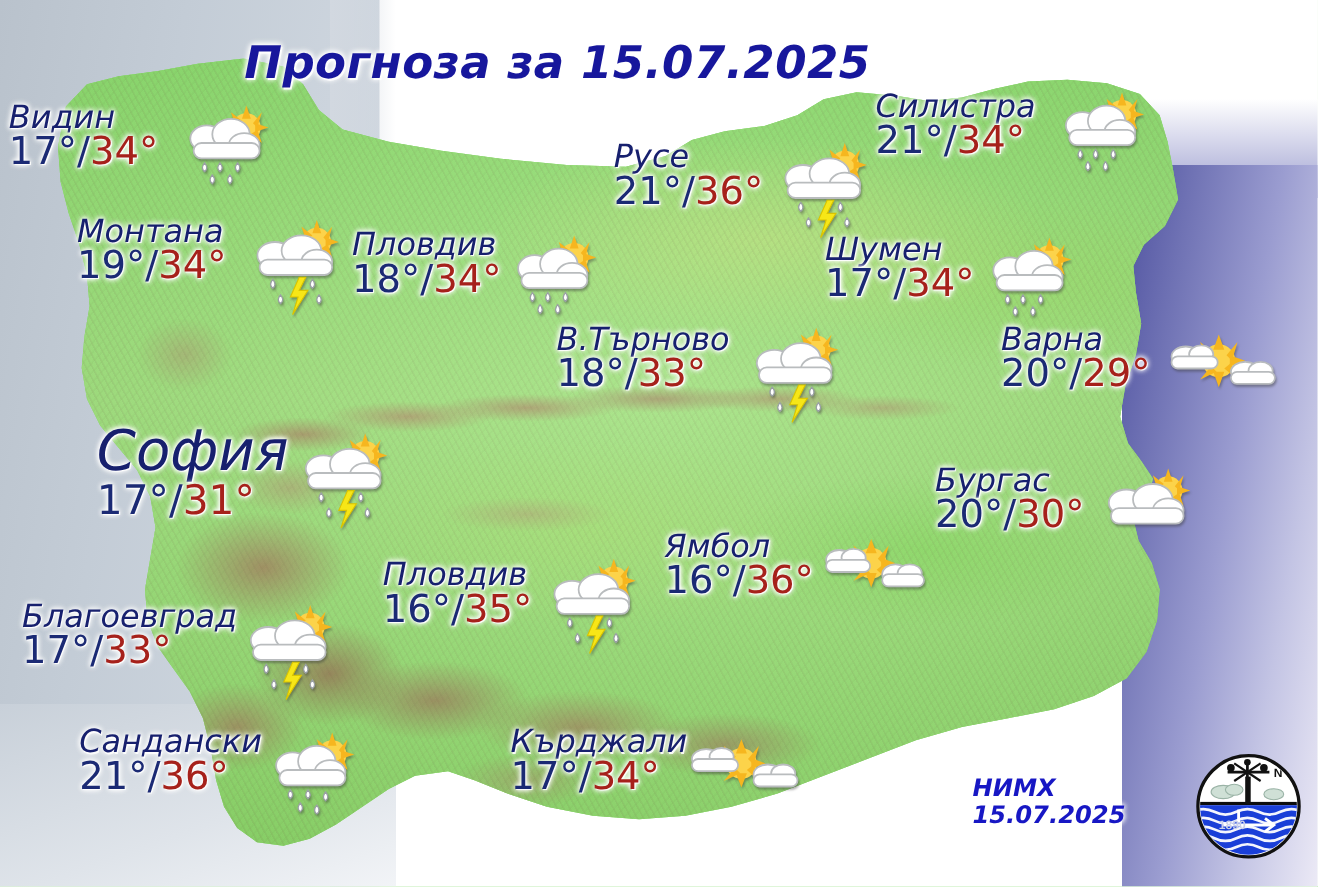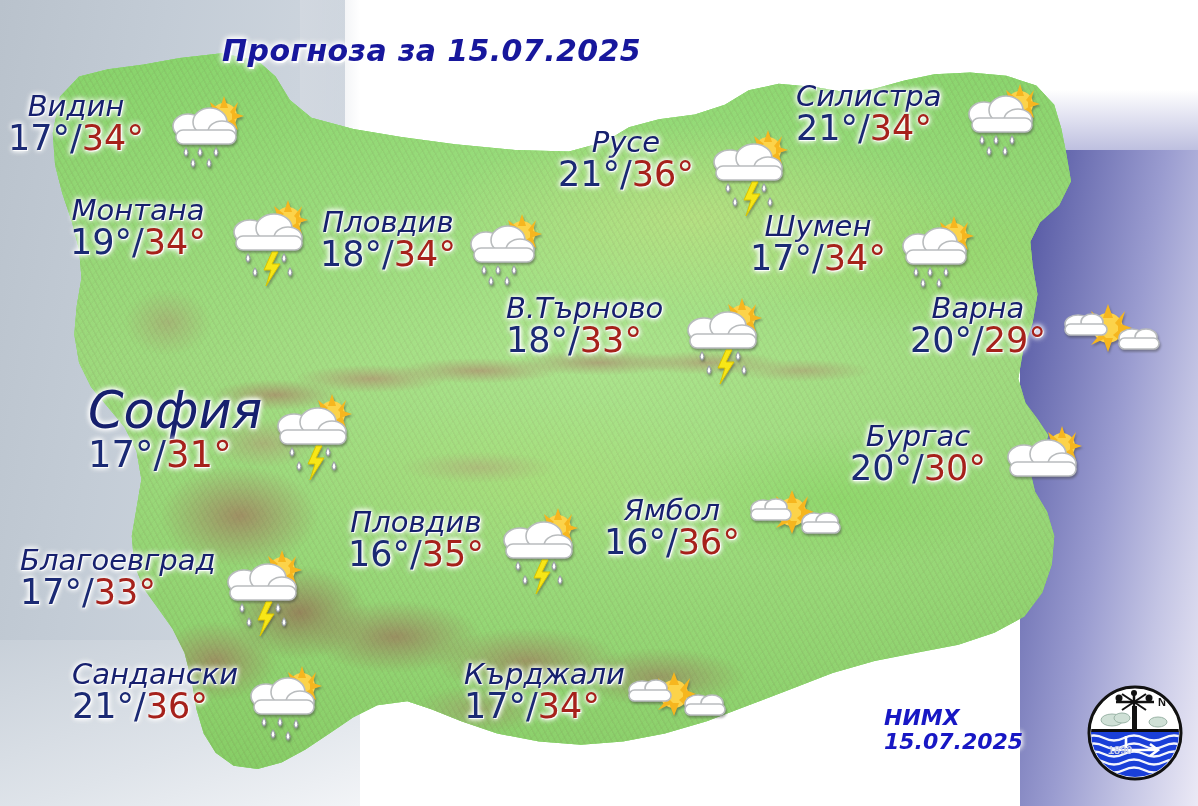--- a/index.html
+++ b/index.html
@@ -122,21 +122,21 @@
     box-shadow:inset 0 0 0 3px #e5824f;
   }
   .country-shade{
     position:absolute;inset:0;
     background:radial-gradient(ellipse 80% 70% at 50% 45%, rgba(255,255,255,.14), rgba(0,0,0,.06) 85%);
   }
 
   
   .title{
     position:absolute;left:222px;top:33px;
-    font-size:30px;font-weight:bold;font-style:italic;
+    font-size:41px;font-weight:bold;font-style:italic;
     color:#17179c;letter-spacing:.4px;white-space:nowrap;
     text-shadow:
       0 0 7px #fff, 0 0 7px #fff, 0 0 5px #fff,
       1.5px 1.5px 0 rgba(255,255,255,.95);
   }
 
   
   .city{position:absolute;white-space:nowrap;}
   .city .name{
     font-size:29px;font-style:italic;font-weight:normal;
@@ -145,21 +145,21 @@
   }
   .city.big .name{font-size:51px;}
   .city .temps{
     font-size:35px;line-height:1;margin-top:2px;
     text-shadow:0 0 6px #fff,0 0 6px #fff,0 0 4px #fff,1px 1px 0 rgba(255,255,255,.9);
   }
   .city.big .temps{font-size:37px;text-align:center;}
   .city .tmin{color:#1b2a74;}
   .city .sep{color:#1b2a74;}
   .city .tmax{color:#a6211b;}
-  .city .name.c{text-align:center;display:block;}
+  .city .name.c{text-align:left;display:block;}
 
   
   .wicon{position:absolute;}
   .wicon svg{display:block;filter:drop-shadow(1px 2px 1px rgba(60,60,60,.45));}
 
   
   .footer{
     position:absolute;left:884px;top:706px;
     font-size:22px;font-weight:bold;font-style:italic;color:#1717c4;
     line-height:1.08;white-space:nowrap;
@@ -578,21 +578,21 @@
       <g fill="#ffffff" stroke="#9aa0a4" stroke-width="1.2">
         <path d="M26 56 q4 5 0 8 q-4 -3 0 -8z"></path>
         <path d="M62 56 q4 5 0 8 q-4 -3 0 -8z"></path>
         <path d="M33 70 q4 5 0 8 q-4 -3 0 -8z"></path>
         <path d="M68 70 q4 5 0 8 q-4 -3 0 -8z"></path>
       </g>
       <polygon points="50,54 42,72 49,72 44,88 58,66 50,66 56,54" fill="#f7e617" stroke="#d9c400" stroke-width="1"></polygon>
     </svg>
   </div>
 
-  <div class="city" style="left:604px;top:496px;">
+  <div class="city" style="left:604px;top:482px;">
     <span class="name c">Ямбол</span>
     <span class="temps">
       <span class="tmin">16°</span><span class="sep">/</span><span class="tmax">36°</span>
     </span>
   </div>
   <div class="wicon" style="left:742px;top:482px;">
     <svg width="100" height="64" viewBox="0 0 100 64">
       <g>
           <circle cx="50" cy="30" r="14" fill="#fcd34a"></circle>
       <g fill="#f6b61f">

